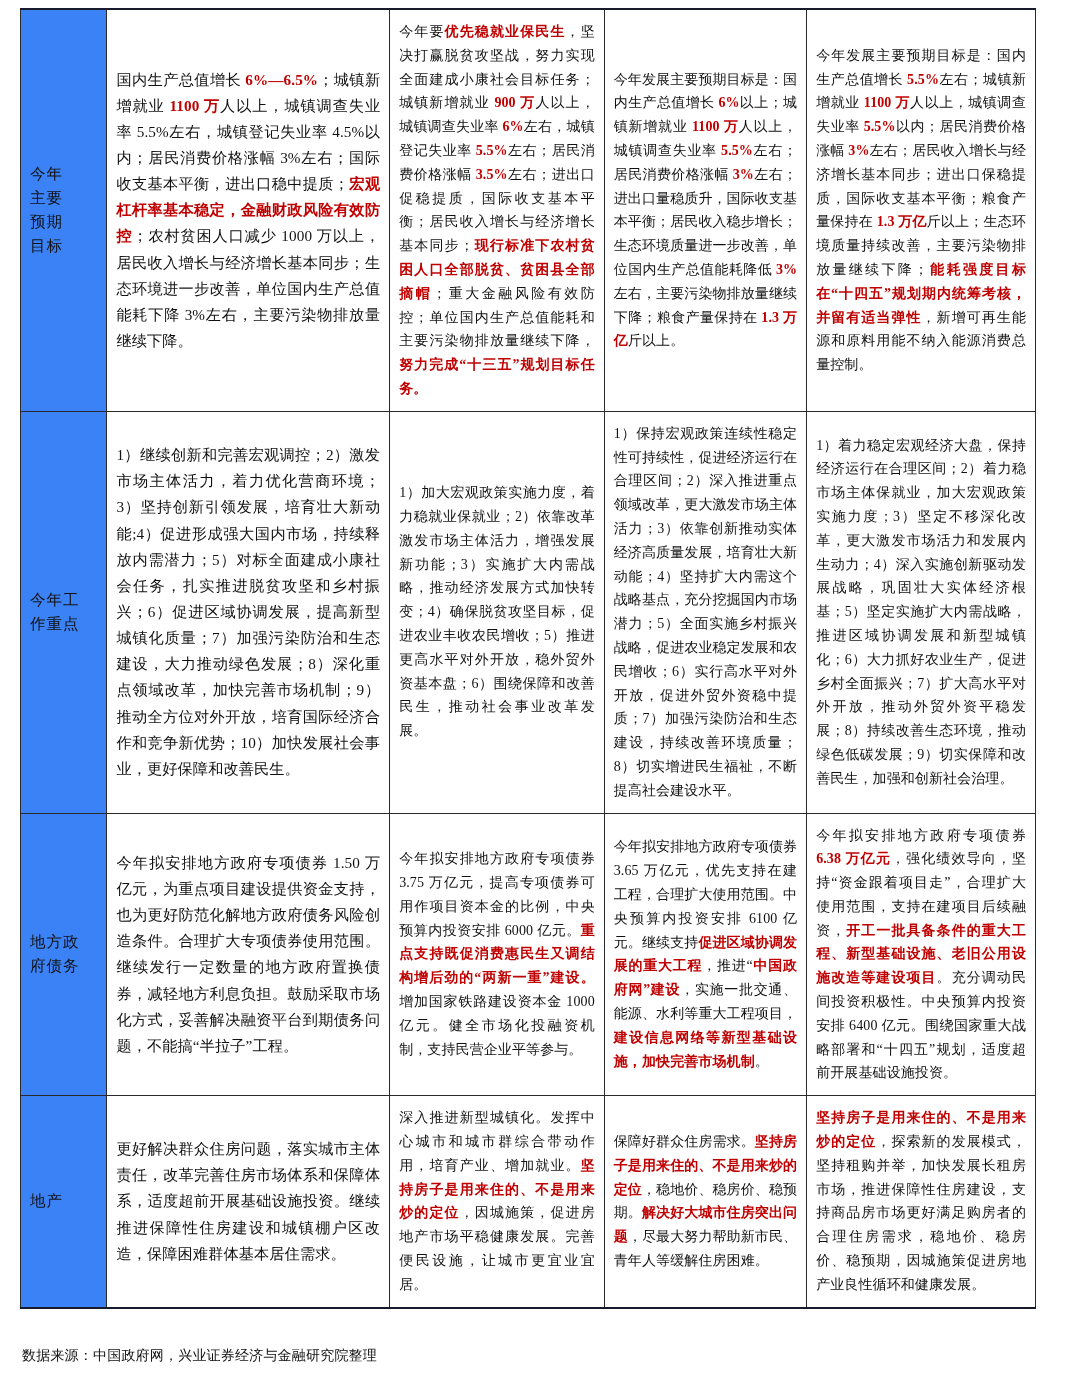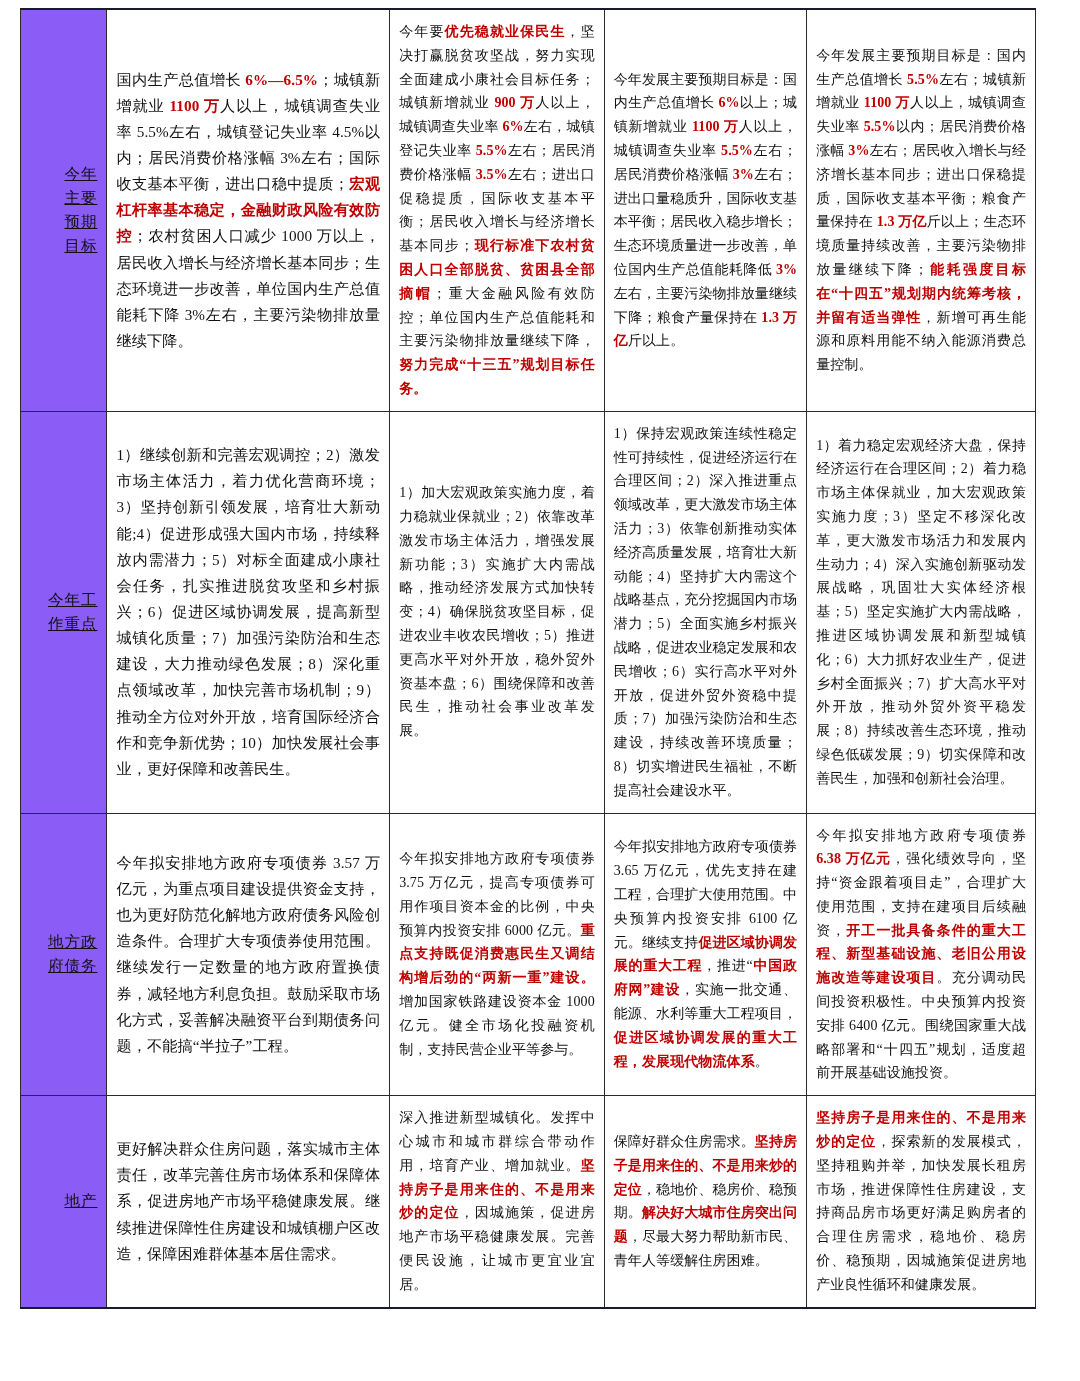--- a/index.html
+++ b/index.html
@@ -39,29 +39,28 @@
 
   table.cmp td {
     border: 1px solid #2a2a2a;
     vertical-align: middle;
     padding: 10px 9px 10px 9px;
     box-sizing: border-box;
   }
 
   td.rowlabel {
     width: 85px;
-    background: #8b5cf6;
-    text-align: right;
+    background: #3b82f6;
+    text-align: left;
     font-size: 15.5px;
     line-height: 1.55;
     letter-spacing: 1px;
     border-left: 1px solid #2a2a2a;
     border-right: 1.5px solid #2a2a2a;
     color: #111;
-    text-decoration: underline;
   }
 
   td.c1 { width: 278px; }
   td.c2 { width: 211px; }
   td.c3 { width: 199px; }
   td.c4 { width: 225px; }
 
   .cell-text {
     font-size: 15.2px;
     line-height: 1.72;
@@ -136,49 +135,50 @@
           <td class="c4">
             <div class="cell-text">1）着力稳定宏观经济大盘，保持经济运行在合理区间；2）着力稳市场主体保就业，加大宏观政策实施力度；3）坚定不移深化改革，更大激发市场活力和发展内生动力；4）深入实施创新驱动发展战略，巩固壮大实体经济根基；5）坚定实施扩大内需战略，推进区域协调发展和新型城镇化；6）大力抓好农业生产，促进乡村全面振兴；7）扩大高水平对外开放，推动外贸外资平稳发展；8）持续改善生态环境，推动绿色低碳发展；9）切实保障和改善民生，加强和创新社会治理。</div>
           </td>
         </tr>
 
         <tr>
           <td class="rowlabel">
             <span>地方政<br>府债务</span>
           </td>
           <td class="c1">
-            <div class="cell-text">今年拟安排地方政府专项债券 3.57 万亿元，为重点项目建设提供资金支持，也为更好防范化解地方政府债务风险创造条件。合理扩大专项债券使用范围。继续发行一定数量的地方政府置换债券，减轻地方利息负担。鼓励采取市场化方式，妥善解决融资平台到期债务问题，不能搞“半拉子”工程。</div>
+            <div class="cell-text">今年拟安排地方政府专项债券 1.50 万亿元，为重点项目建设提供资金支持，也为更好防范化解地方政府债务风险创造条件。合理扩大专项债券使用范围。继续发行一定数量的地方政府置换债券，减轻地方利息负担。鼓励采取市场化方式，妥善解决融资平台到期债务问题，不能搞“半拉子”工程。</div>
           </td>
           <td class="c2">
             <div class="cell-text">今年拟安排地方政府专项债券 3.75 万亿元，提高专项债券可用作项目资本金的比例，中央预算内投资安排 6000 亿元。<span class="hl">重点支持既促消费惠民生又调结构增后劲的“两新一重”建设。</span>增加国家铁路建设资本金 1000 亿元。健全市场化投融资机制，支持民营企业平等参与。</div>
           </td>
           <td class="c3">
-            <div class="cell-text">今年拟安排地方政府专项债券 3.65 万亿元，优先支持在建工程，合理扩大使用范围。中央预算内投资安排 6100 亿元。继续支持<span class="hl">促进区域协调发展的重大工程</span>，推进“<span class="hl">中国政府网”建设</span>，实施一批交通、能源、水利等重大工程项目，<span class="hl">促进区域协调发展的重大工程，发展现代物流体系</span>。</div>
+            <div class="cell-text">今年拟安排地方政府专项债券 3.65 万亿元，优先支持在建工程，合理扩大使用范围。中央预算内投资安排 6100 亿元。继续支持<span class="hl">促进区域协调发展的重大工程</span>，推进“<span class="hl">中国政府网”建设</span>，实施一批交通、能源、水利等重大工程项目，<span class="hl">建设信息网络等新型基础设施，加快完善市场机制</span>。</div>
           </td>
           <td class="c4">
             <div class="cell-text">今年拟安排地方政府专项债券 <span class="hl">6.38 万亿元</span>，强化绩效导向，坚持“资金跟着项目走”，合理扩大使用范围，支持在建项目后续融资，<span class="hl">开工一批具备条件的重大工程、新型基础设施、老旧公用设施改造等建设项目</span>。充分调动民间投资积极性。中央预算内投资安排 6400 亿元。围绕国家重大战略部署和“十四五”规划，适度超前开展基础设施投资。</div>
           </td>
         </tr>
 
         <tr>
           <td class="rowlabel">
             <span>地产</span>
           </td>
           <td class="c1">
-            <div class="cell-text">更好解决群众住房问题，落实城市主体责任，改革完善住房市场体系和保障体系，促进房地产市场平稳健康发展。继续推进保障性住房建设和城镇棚户区改造，保障困难群体基本居住需求。</div>
+            <div class="cell-text">更好解决群众住房问题，落实城市主体责任，改革完善住房市场体系和保障体系，适度超前开展基础设施投资。继续推进保障性住房建设和城镇棚户区改造，保障困难群体基本居住需求。</div>
           </td>
           <td class="c2">
             <div class="cell-text">深入推进新型城镇化。发挥中心城市和城市群综合带动作用，培育产业、增加就业。<span class="hl">坚持房子是用来住的、不是用来炒的定位</span>，因城施策，促进房地产市场平稳健康发展。完善便民设施，让城市更宜业宜居。</div>
           </td>
           <td class="c3">
             <div class="cell-text">保障好群众住房需求。<span class="hl">坚持房子是用来住的、不是用来炒的定位</span>，稳地价、稳房价、稳预期。<span class="hl">解决好大城市住房突出问题</span>，尽最大努力帮助新市民、青年人等缓解住房困难。</div>
           </td>
           <td class="c4">
             <div class="cell-text"><span class="hl">坚持房子是用来住的、不是用来炒的定位</span>，探索新的发展模式，坚持租购并举，加快发展长租房市场，推进保障性住房建设，支持商品房市场更好满足购房者的合理住房需求，稳地价、稳房价、稳预期，因城施策促进房地产业良性循环和健康发展。</div>
           </td>
         </tr>
 
       </tbody>
     </table>
   </div>
 
+  <div class="source">数据来源：中国政府网，兴业证券经济与金融研究院整理</div>
 
 </div>
 
 </body></html>

